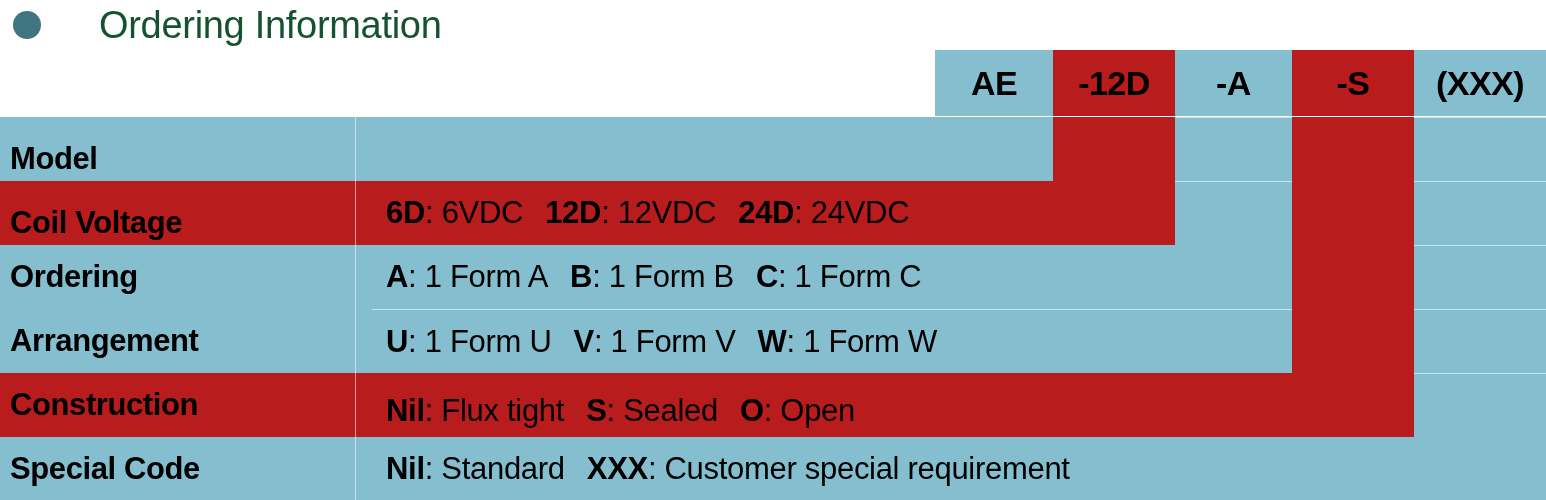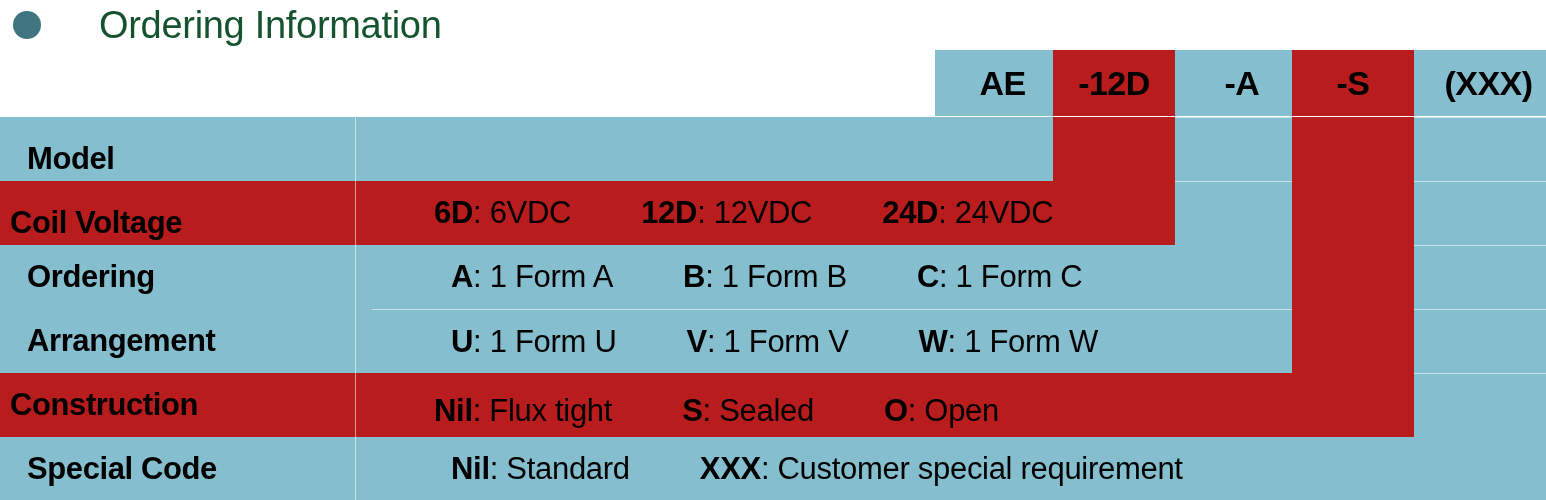--- a/index.html
+++ b/index.html
@@ -49,21 +49,21 @@
     position: absolute;
     left: 0;
     top: 50px;
     width: 1546px;
     height: 450px;
   }
   .cell {
     position: absolute;
     box-sizing: border-box;
   }
-  .teal  { background: #85BECF; padding-left: 17px; }
+  .teal  { background: #85BECF; }
   .gray  { background: #b91c1c; }
   
   .hair-t { border-top: 1px solid rgba(255,255,255,0.55); }
   .hair-l { border-left: 1px solid rgba(255,255,255,0.55); }
 
   .htext {
     display: flex;
     align-items: center;
     justify-content: center;
     height: 100%;
@@ -85,21 +85,21 @@
   .rowdesc {
     display: flex;
     align-items: center;
     height: 100%;
     padding-left: 14px;
     font-size: 31px;
     font-weight: 400;
     letter-spacing: -0.3px;
     white-space: nowrap;
   }
-  .rowdesc b { font-weight: bold; margin-left: 48px; }
+  .rowdesc b { font-weight: bold; }
   .seg { display: inline-block; }
   .gap-sm { display: inline-block; width: 22px; }
 </style>
 </head>
 <body>
 
 <div id="title-block">
   <div id="title-bullet"></div>
   <div id="title-text">Ordering Information</div>
 </div>

